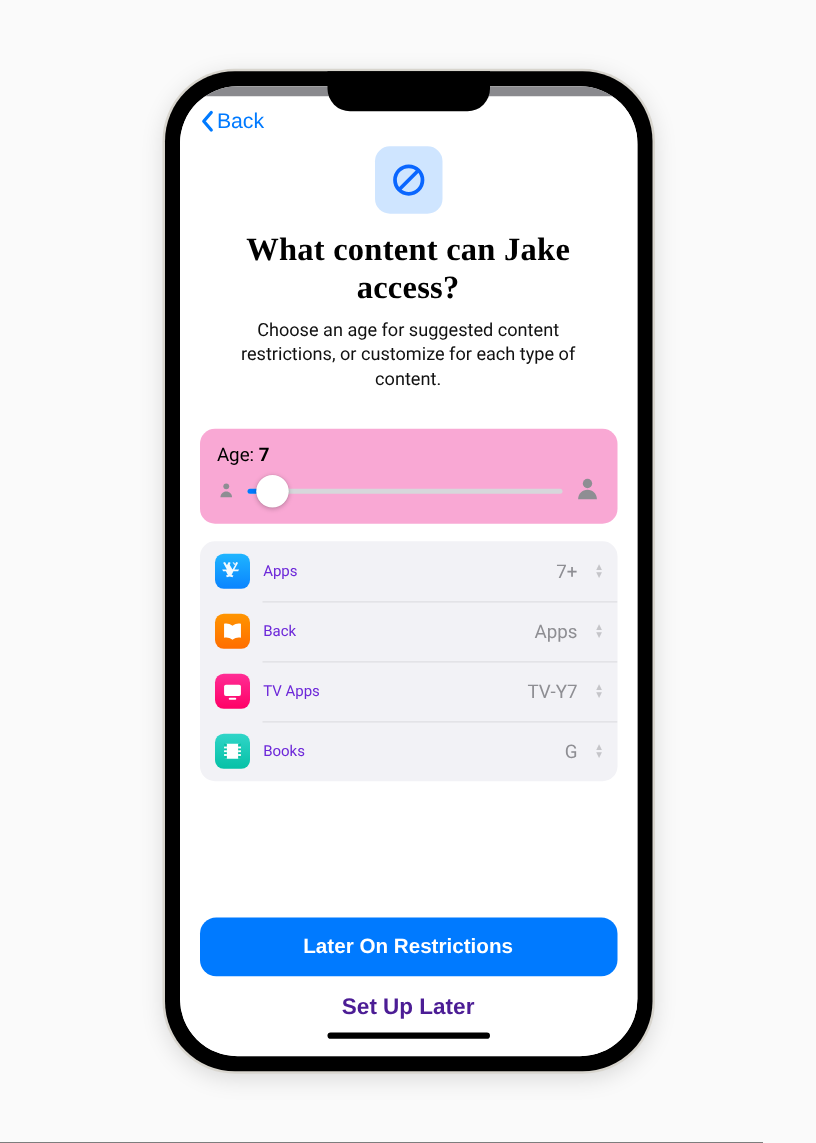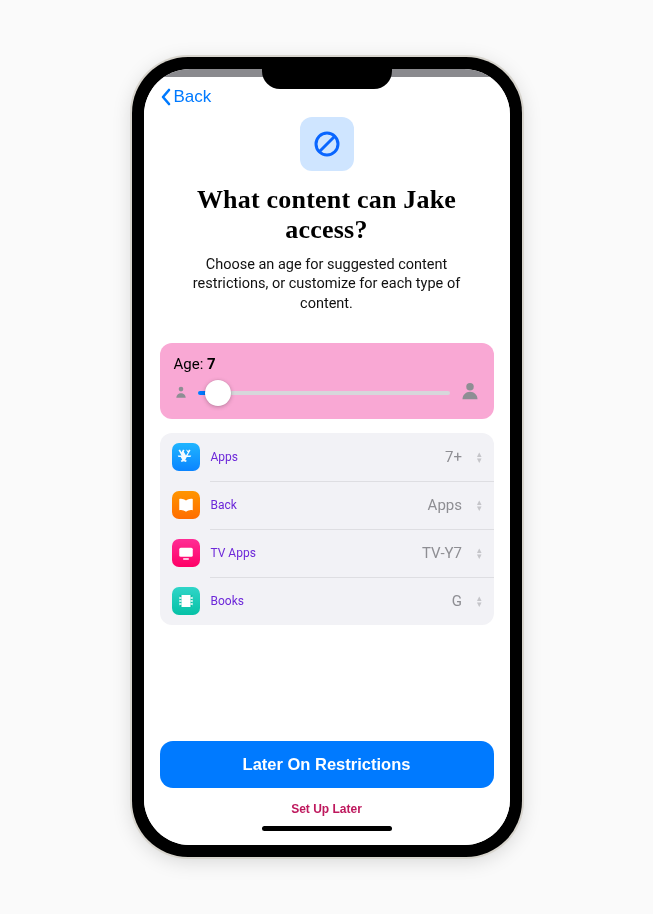--- a/index.html
+++ b/index.html
@@ -147,21 +147,21 @@
   .footer {
     margin-top:auto;
     padding: 16px 0 8px;
     text-align:center;
   }
   .primary-btn {
     width:100%; background:#007aff; color:#fff; border:none; border-radius:13px;
     padding:14px 0; font-size:16.5px; font-weight:600; cursor:pointer;
   }
   .secondary-btn {
-    background:none; border:none; color:#be185d; font-size:12px; font-weight:600;
+    background:none; border:none; color:#4c1d95; font-size:18px; font-weight:600;
     padding:14px 0 6px; cursor:pointer;
   }
   .home-indicator {
     width:130px; height:5px; background:#000; border-radius:3px;
     margin: 4px auto 6px;
   }
   
   .ic-appstore{background:linear-gradient(180deg,#1fb5ff,#0a84ff);}
   .ic-books{background:linear-gradient(180deg,#ff9500,#ff6d00);}
   .ic-tv{background:linear-gradient(180deg,#ff2d95,#ff0066);}

